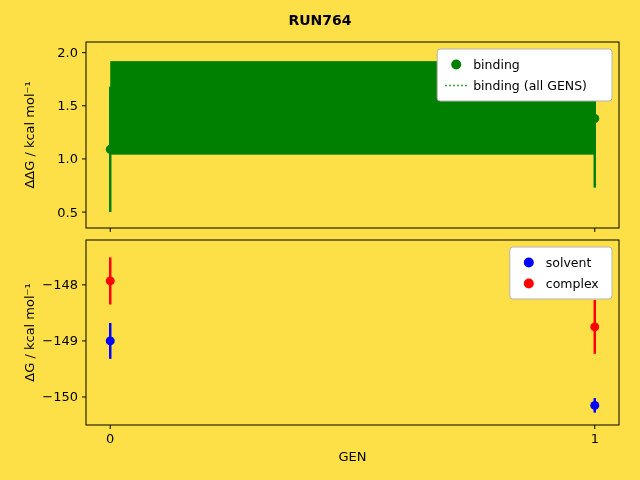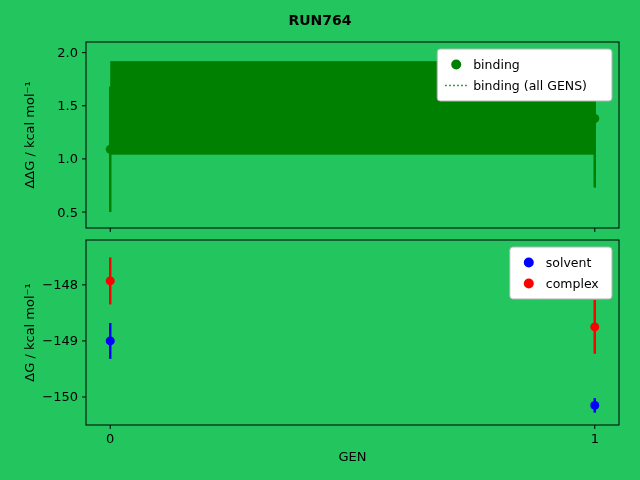--- a/index.html
+++ b/index.html
@@ -1,17 +1,17 @@
 <!DOCTYPE html>
 <html><head>
 <meta charset="utf-8">
 <style>
   html,body{margin:0;padding:0;overflow:hidden;}
   body{width:640px;height:480px;background:#ffffff;font-family:"DejaVu Sans","Liberation Sans",sans-serif;color:#000;}
-  .figure{position:relative;width:640px;height:480px;background:#22c55e;overflow:hidden;}
+  .figure{position:relative;width:640px;height:480px;background:#fde047;overflow:hidden;}
   .fig-title{position:absolute;top:12px;left:0;width:640px;text-align:center;font-size:14px;font-weight:bold;color:#000;}
   svg{position:absolute;top:0;left:0;}
   text{fill:#000;}
 </style>
 </head>
 <body>
 
 <div class="figure">
   <div class="fig-title">RUN764</div>
   <svg id="plot" width="640" height="480">

